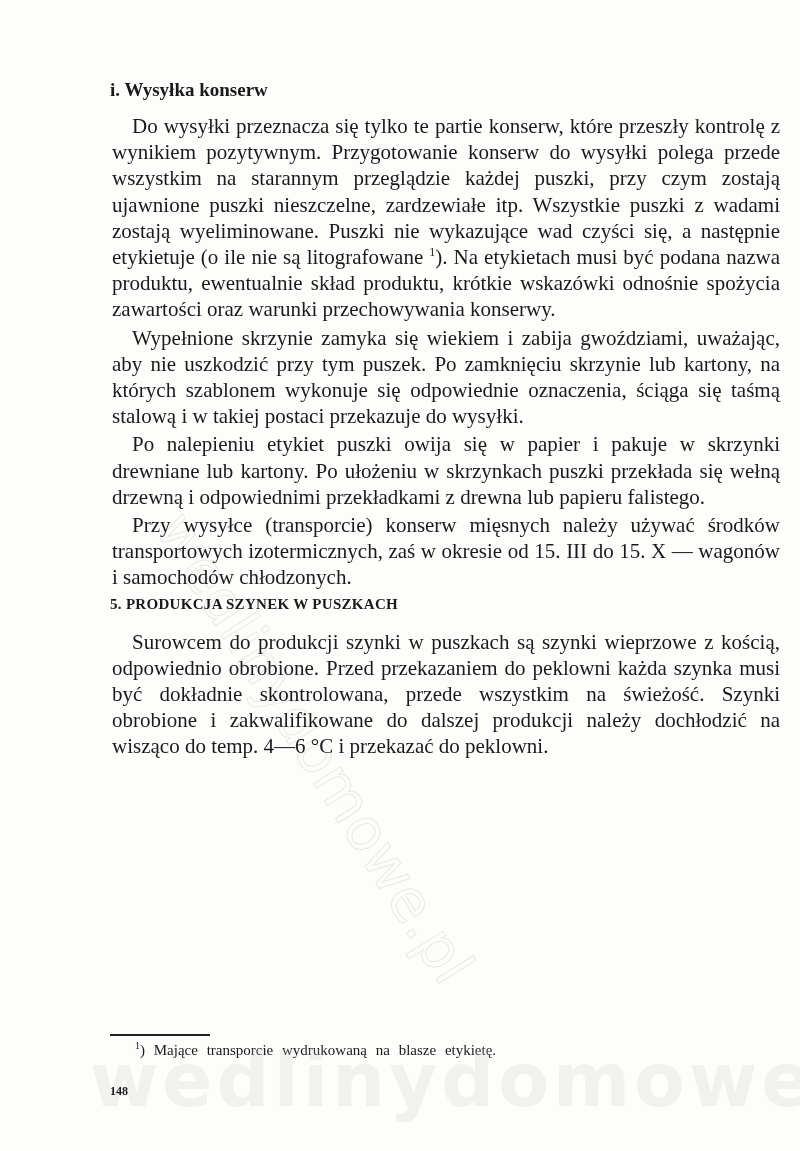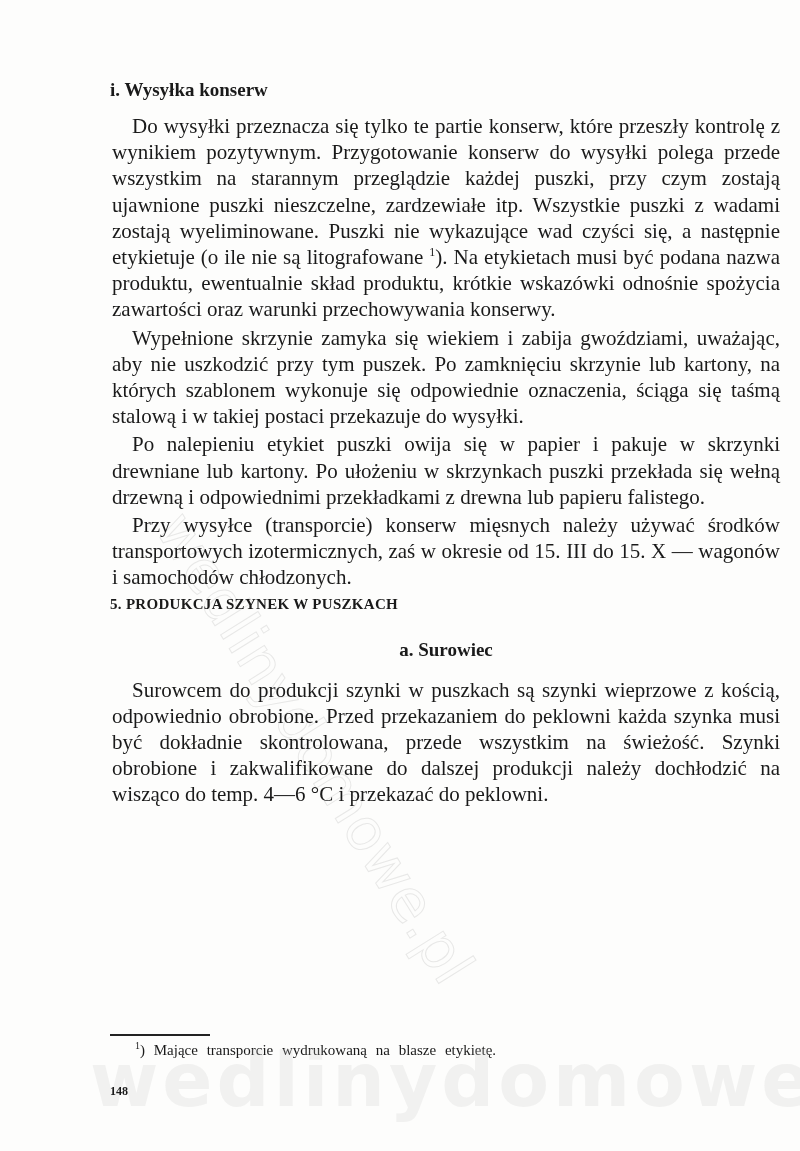--- a/index.html
+++ b/index.html
@@ -125,21 +125,20 @@
     <div class="heading-sub">i. Wysyłka konserw</div>
 
     <p class="para"><span>Do wysyłki przeznacza się tylko te partie konserw, które przeszły kontrolę z wynikiem pozytywnym. Przygotowanie konserw do wysyłki polega przede wszystkim na starannym przeglądzie każdej puszki, przy czym zostają ujawnione puszki nieszczelne, zardzewiałe itp. Wszystkie puszki z wadami zostają wyeliminowane. Puszki nie wykazujące wad czyści się, a następnie etykietuje (o ile nie są litografowane</span> <sup>1</sup><span>). Na etykietach musi być podana nazwa produktu, ewentualnie skład produktu, krótkie wskazówki odnośnie spożycia zawartości oraz warunki przechowywania konserwy.</span></p>
     <p class="para">Wypełnione skrzynie zamyka się wiekiem i zabija gwoździami, uważając, aby nie uszkodzić przy tym puszek. Po zamknięciu skrzynie lub kartony, na których szablonem wykonuje się odpowiednie oznaczenia, ściąga się taśmą stalową i w takiej postaci przekazuje do wysyłki.</p>
     <p class="para">Po nalepieniu etykiet puszki owija się w papier i pakuje w skrzynki drewniane lub kartony. Po ułożeniu w skrzynkach puszki przekłada się wełną drzewną i odpowiednimi przekładkami z drewna lub papieru falistego.</p>
     <p class="para">Przy wysyłce (transporcie) konserw mięsnych należy używać środków transportowych izotermicznych, zaś w okresie od 15. III do 15. X — wagonów i samochodów chłodzonych.</p>
 
     <div class="heading-section">5. PRODUKCJA SZYNEK W PUSZKACH</div>
 
 
-    <div class="heading-a">a. Surowiec</div>
 
     <p class="para">Surowcem do produkcji szynki w puszkach są szynki wieprzowe z kością, odpowiednio obrobione. Przed przekazaniem do peklowni każda szynka musi być dokładnie skontrolowana, przede wszystkim na świeżość. Szynki obrobione i zakwalifikowane do dalszej produkcji należy dochłodzić na wisząco do temp. 4—6 °C i przekazać do peklowni.</p>
   </div>
 
   <div class="footnote-rule"></div>
   <div class="footnote"><sup>1</sup><span>) Mające transporcie wydrukowaną na blasze etykietę.</span></div>
 
   <div class="watermark-bottom">wedlinydomowe.pl</div>
 
   <div class="page-number">148</div>

